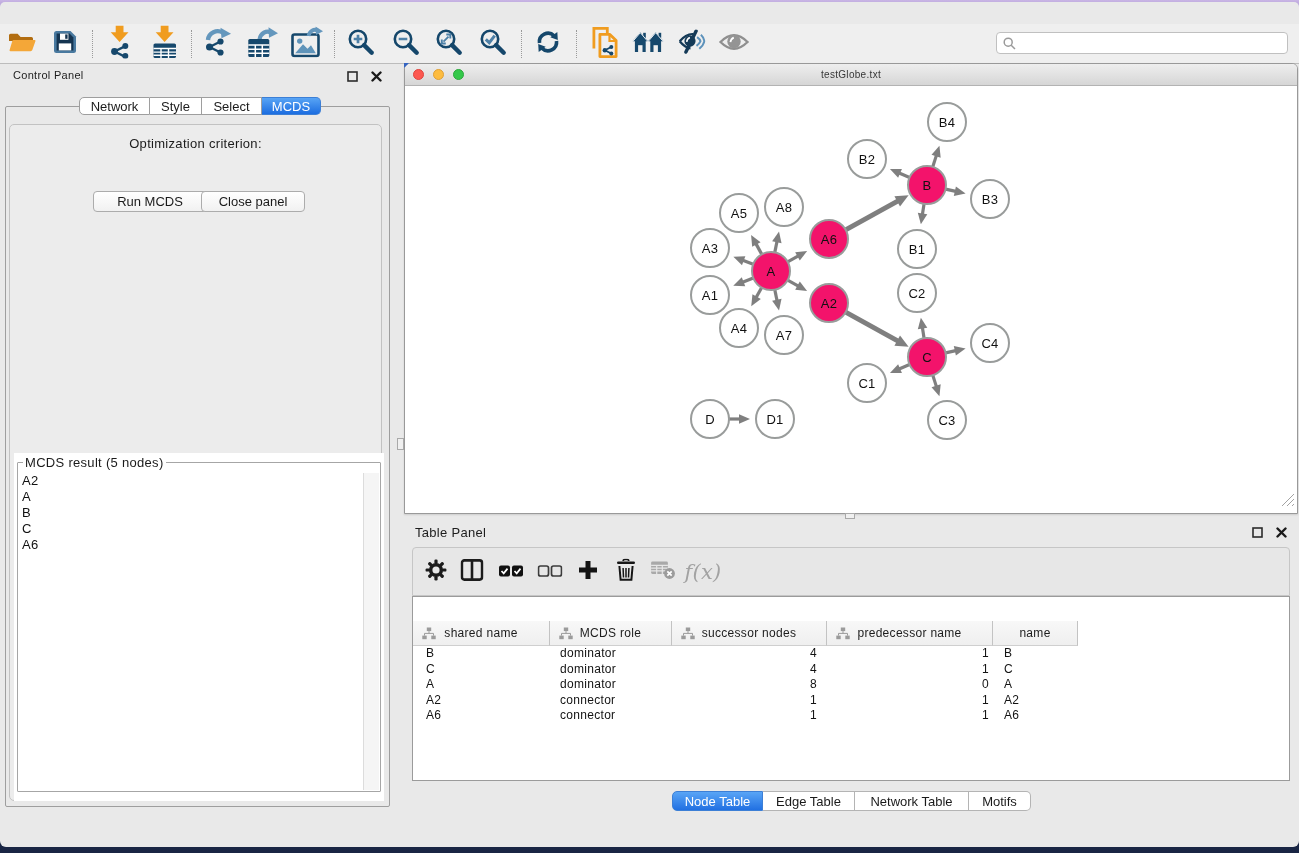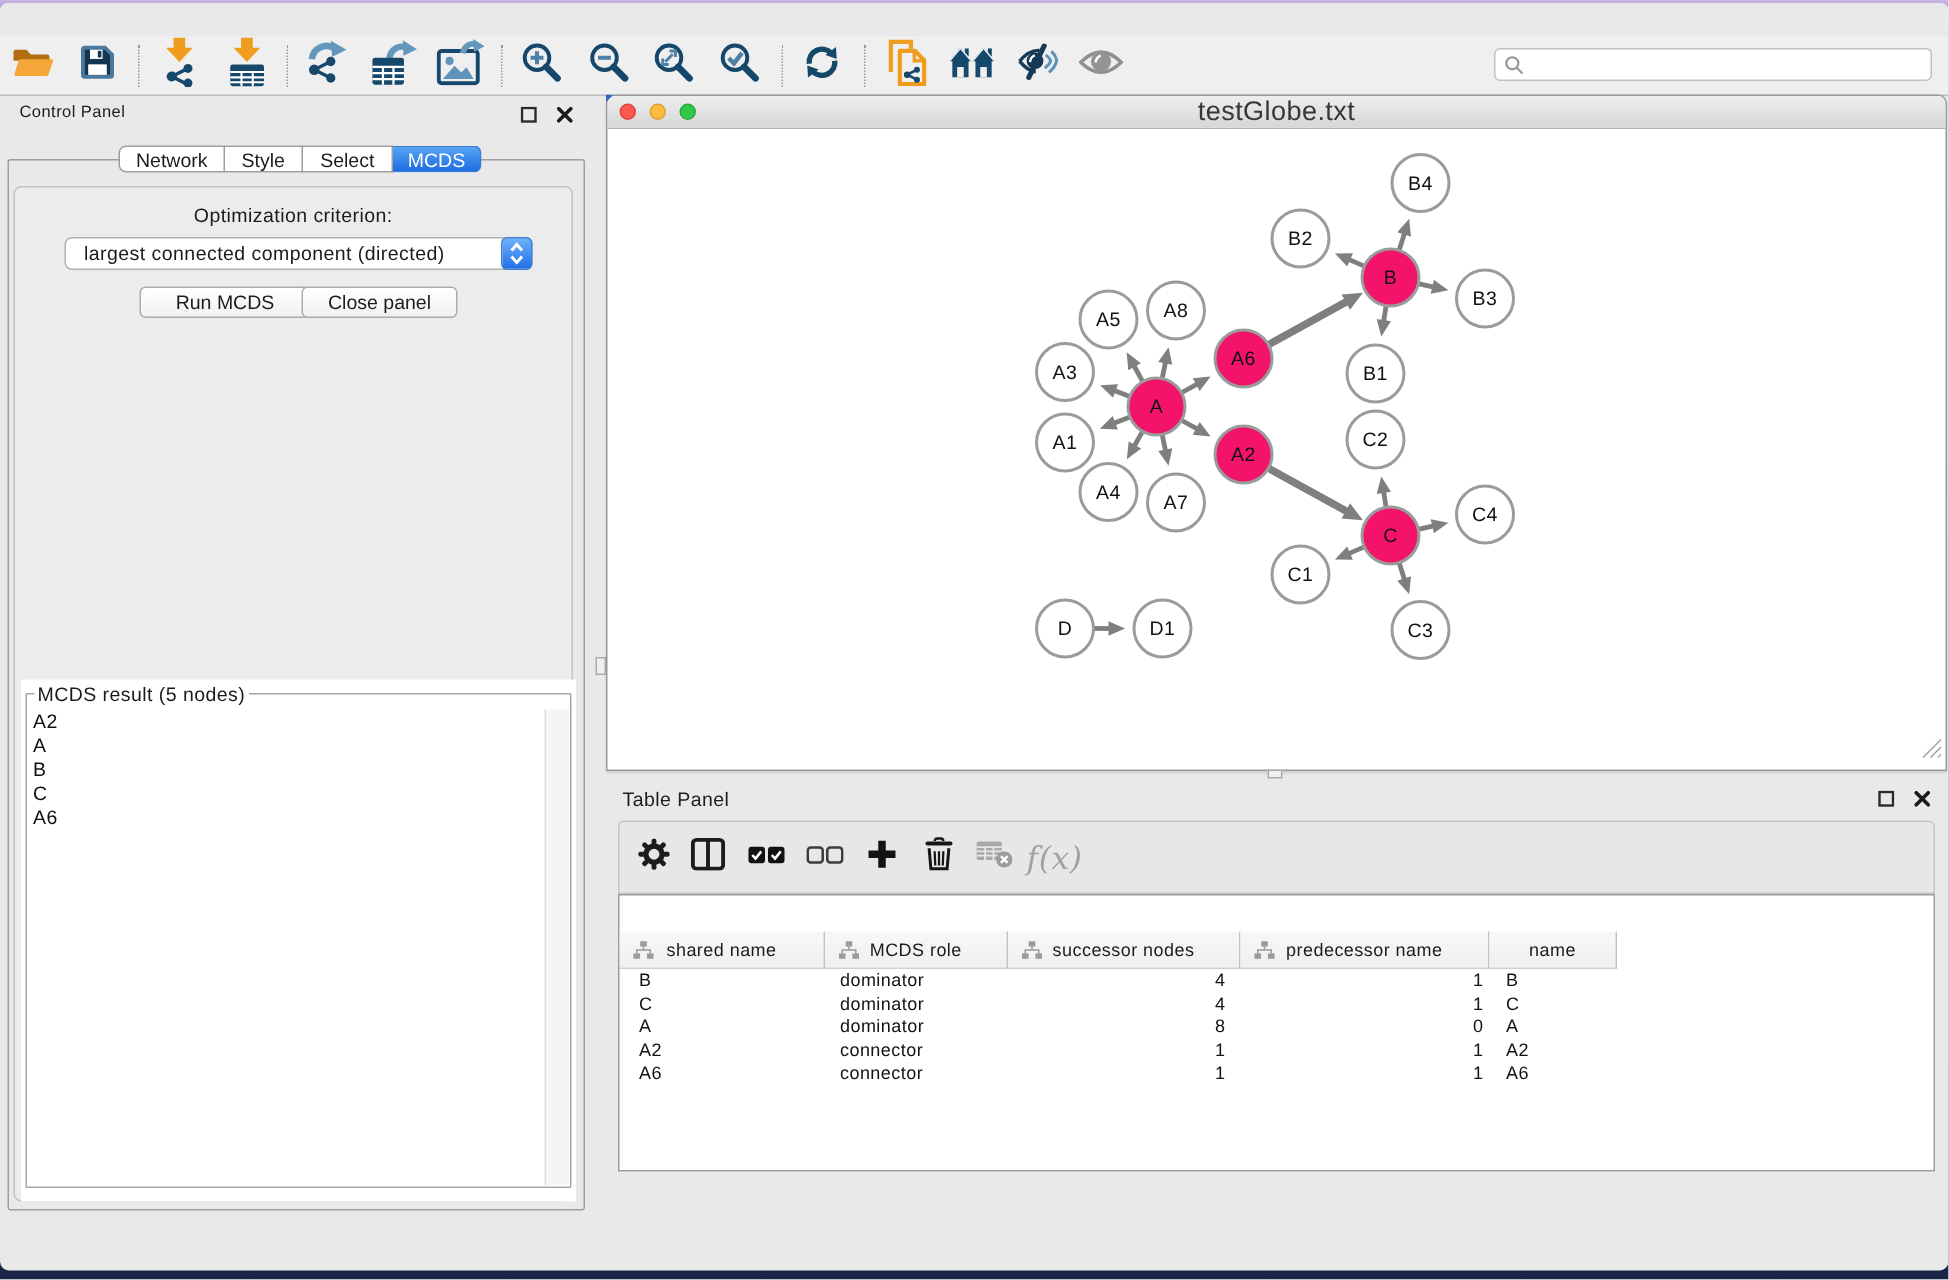--- a/index.html
+++ b/index.html
@@ -113,21 +113,21 @@
 .net-window {
   position:absolute; left:404px; top:61px; width:894px; height:451px;
   background:#fff; border:1px solid #999; border-radius:6px 6px 0 0;
   box-shadow:0 1px 2px rgba(0,0,0,0.12);
 }
 .net-titlebar {
   position:absolute; left:0; top:0; width:100%; height:22px;
   background:linear-gradient(#eeeeee,#d6d6d6);
   border-bottom:1px solid #b3b3b3; border-radius:5px 5px 0 0;
 }
-.net-titlebar .title-text { text-align:center; font-size:18px; color:#373737; line-height:21px; }
+.net-titlebar .title-text { text-align:center; font-size:10px; color:#373737; line-height:21px; }
 .net-titlebar .tl { width:11px; height:11px; top:5px; }
 .net-titlebar .tl.red{left:8px} .net-titlebar .tl.yellow{left:28px} .net-titlebar .tl.green{left:48px}
 .net-content { position:absolute; left:0; top:23px; width:892px; height:427px; overflow:hidden; }
 .resize-grip { position:absolute; right:2px; bottom:2px; }
 .split-handle-left {
   position:absolute; left:397px; top:436px; width:7px; height:12px;
   background:#f0f0f0; border:1px solid #a9a9a9;
 }
 .split-handle-bottom {
   position:absolute; left:845px; top:511px; width:10px; height:6px;
@@ -338,28 +338,20 @@
       </div>
       <div class="cp-contentpane"></div>
       <div class="cp-tabs">
         <button class="cp-tab first" style="width:71px">Network</button>
         <button class="cp-tab" style="width:52px">Style</button>
         <button class="cp-tab" style="width:60px">Select</button>
         <button class="cp-tab last selected" style="width:59px">MCDS</button>
       </div>
       <div class="cp-inner"></div>
       <div class="opt-label">Optimization criterion:</div>
-      <div class="combo">
-        <span class="combo-text">largest connected component (directed)</span>
-        <span class="stepper">
-              <svg width="19" height="20" viewBox="0 0 19 20" style="position:absolute;left:0;top:0">
-                <path d="M6 8 L9.5 4 L13 8 M6 12 L9.5 16 L13 12" stroke="#fff" stroke-width="2" fill="none"></path>
-              </svg>
-            </span>
-      </div>
       <button class="cp-button btn-run">Run MCDS</button>
       <button class="cp-button btn-close">Close panel</button>
       <div class="results-white">
         <div class="result-group">
           <span class="result-group-title">MCDS result (5 nodes)</span>
           <div class="result-list">
                 <div class="result-item">A2</div>
                 <div class="result-item">A</div>
                 <div class="result-item">B</div>
                 <div class="result-item">C</div>
@@ -656,17 +648,23 @@
               </div>
               <div class="trow">
                 <div class="td c0">A6</div>
                 <div class="td c1">connector</div>
                 <div class="td c2">1</div>
                 <div class="td c3">1</div>
                 <div class="td c4">A6</div>
               </div>
             </div>
       </div>
+      <div class="tp-tabs">
+        <button class="seg first selected" style="width:91px">Node Table</button>
+        <button class="seg" style="width:92px">Edge Table</button>
+        <button class="seg" style="width:114px">Network Table</button>
+        <button class="seg last" style="width:62px">Motifs</button>
+      </div>
     </div>
   </div>
 
 </div>
 </div>
 
 </body></html>

